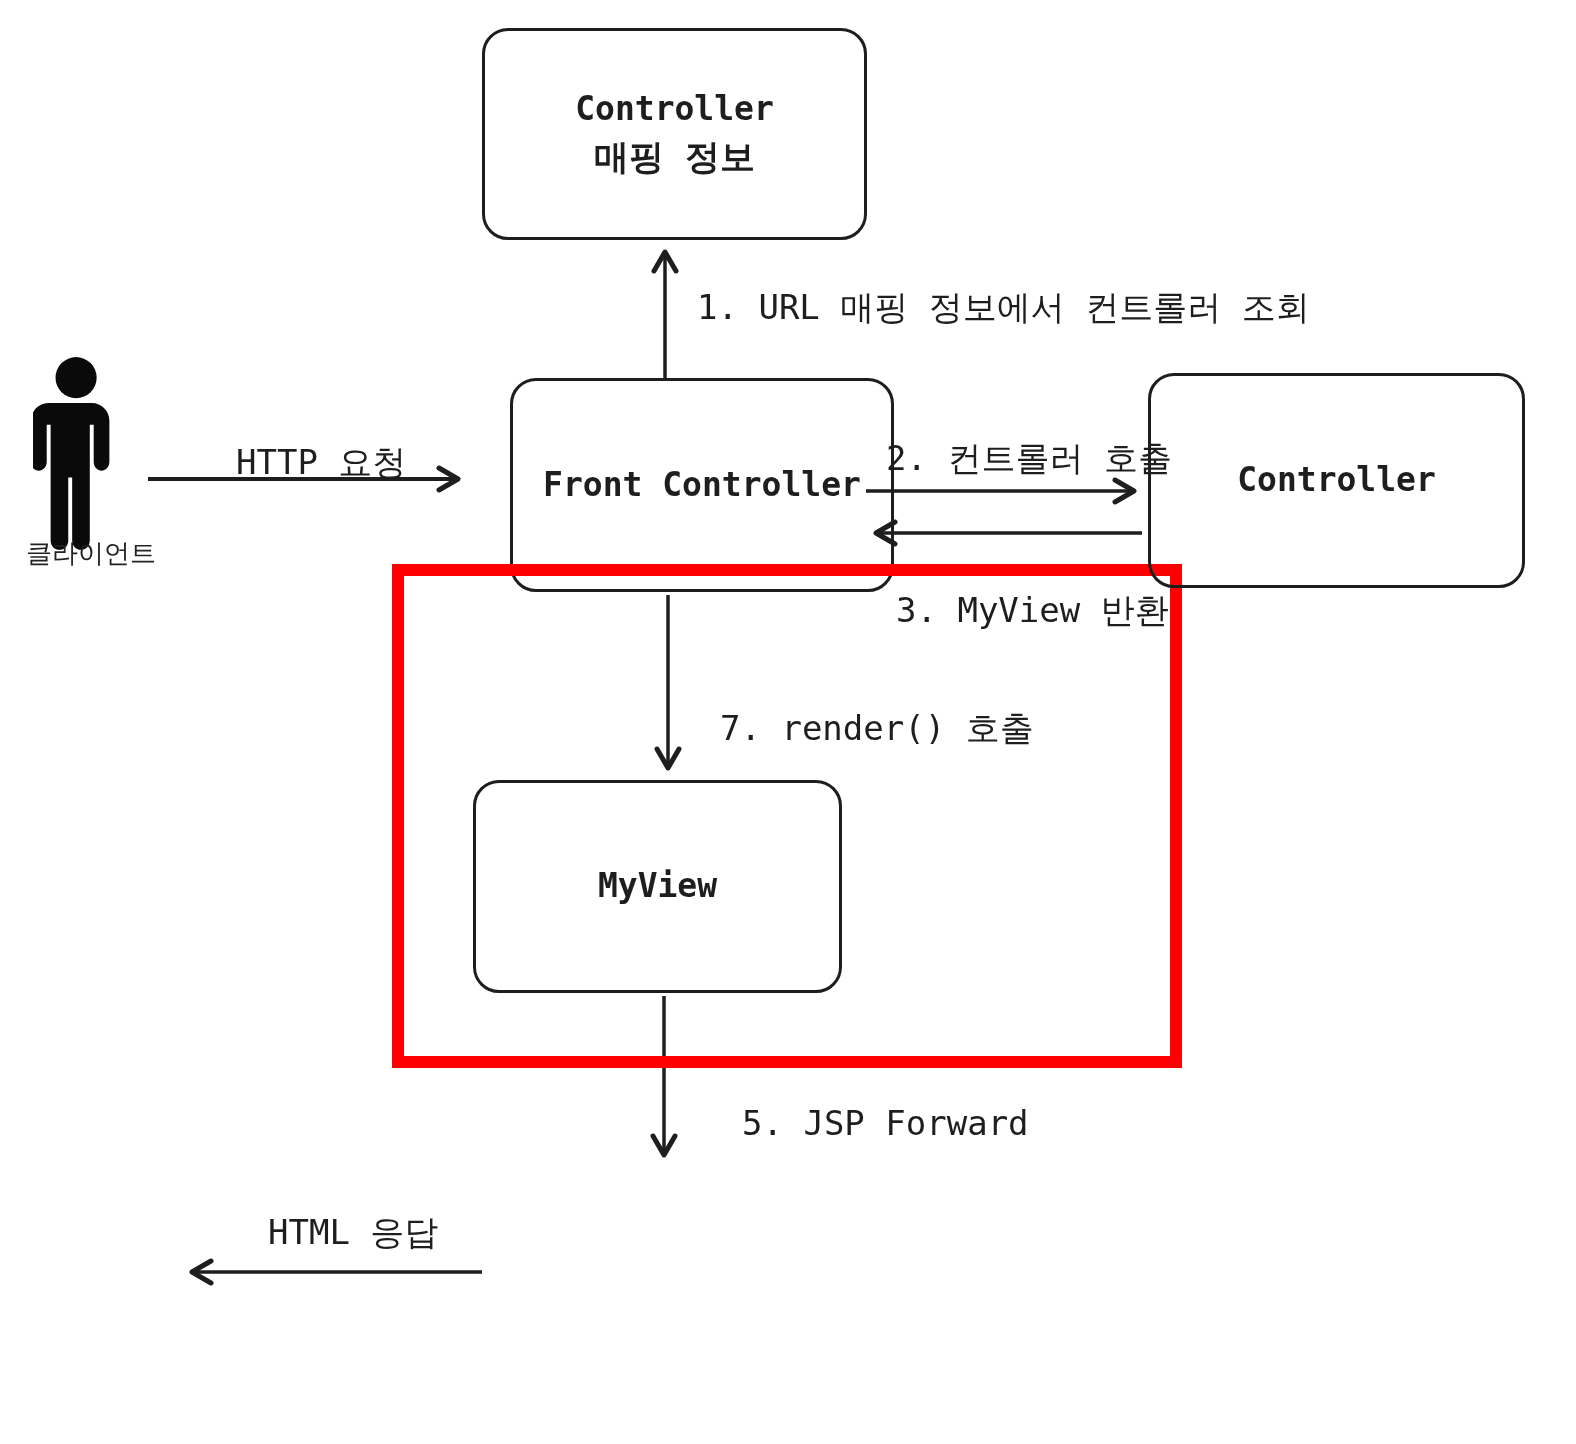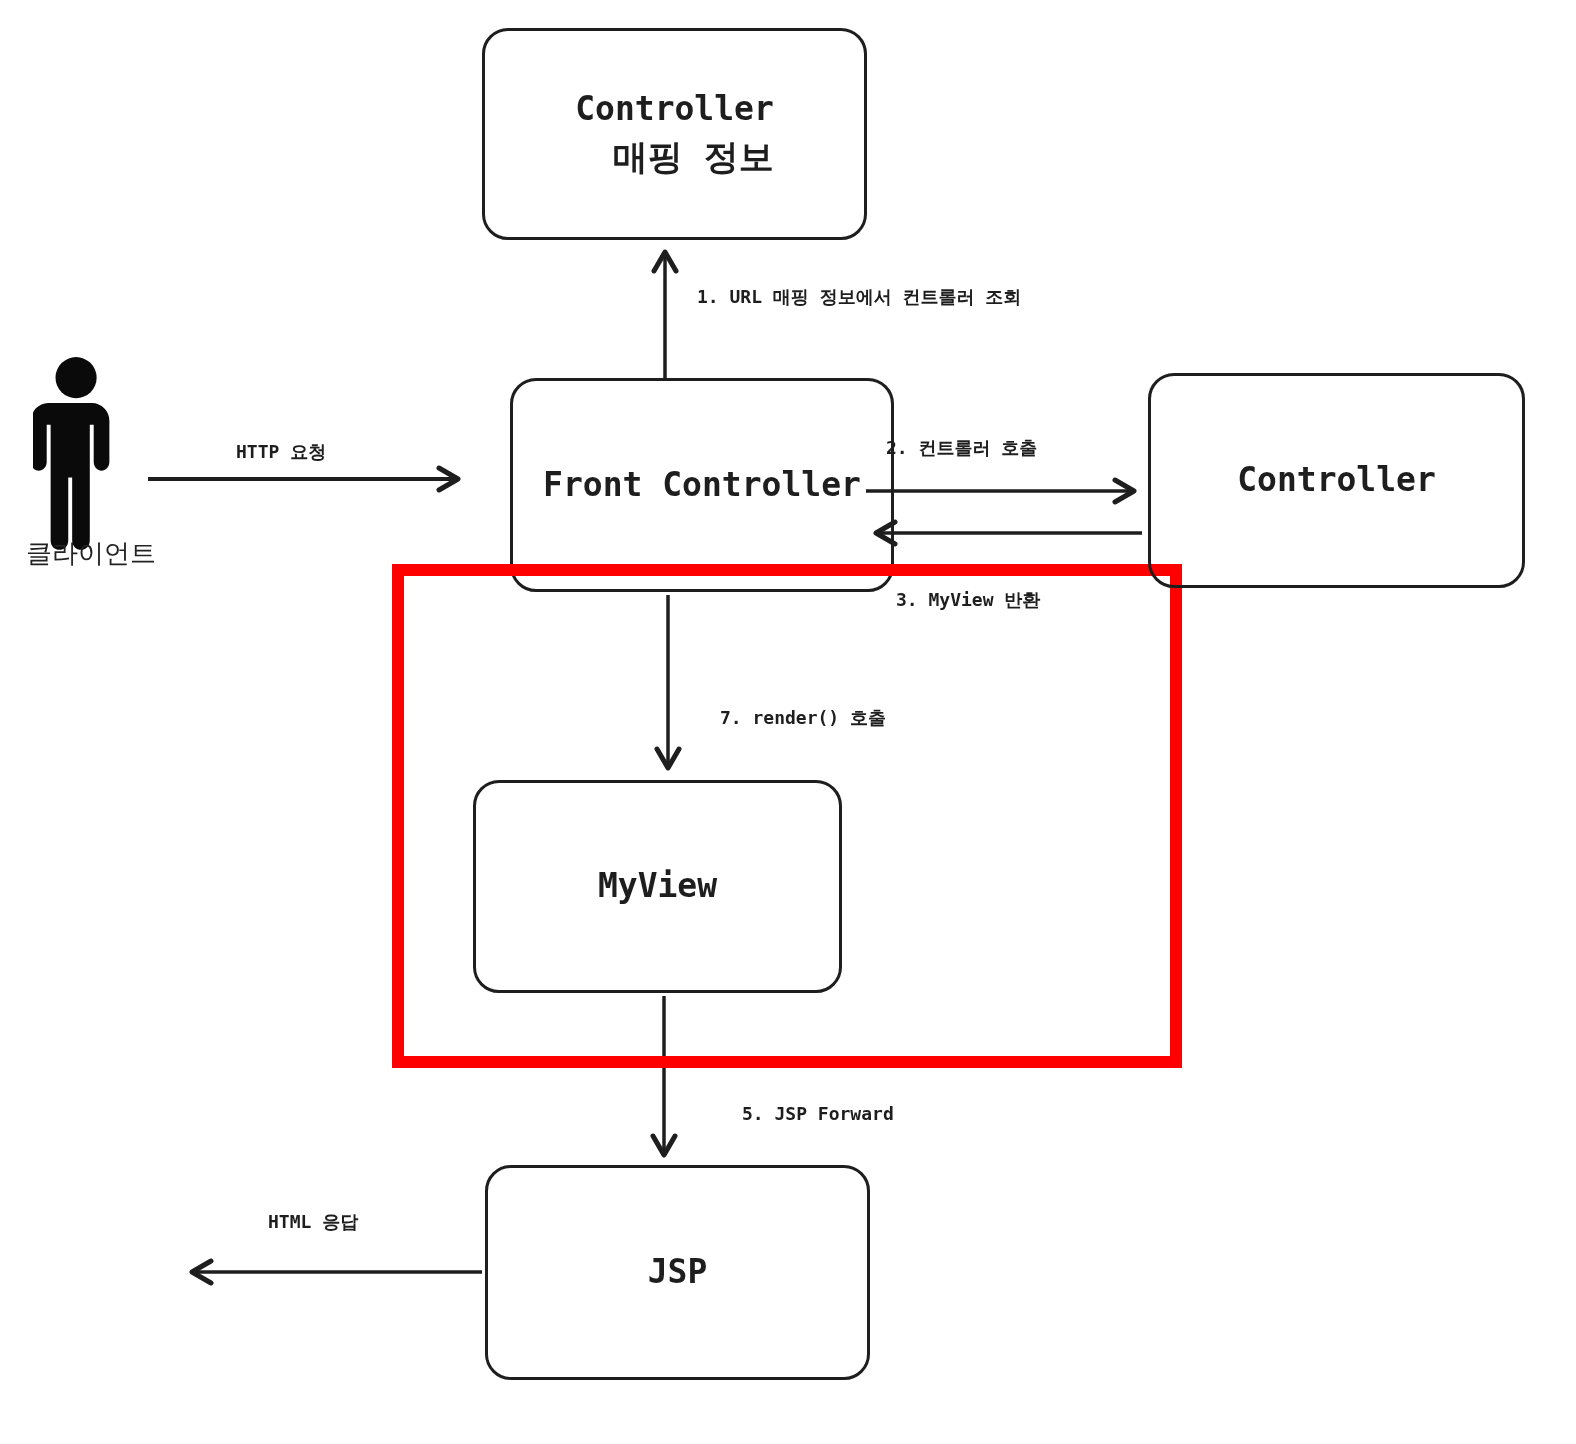--- a/index.html
+++ b/index.html
@@ -29,32 +29,32 @@
     display: flex;
     align-items: center;
     justify-content: center;
     z-index: 3;
     color: #1e1e1e;
   }
   .node-box .box-text {
     font-family: "DejaVu Sans Mono", "Liberation Mono", monospace;
     font-weight: 700;
     color: #1e1e1e;
-    text-align: right;
+    text-align: center;
     line-height: 1.4;
   }
   .label-lg { font-size: 33px; }
   .label-md { font-size: 33px; }
   .label-kr { font-size: 35px; }
 
   .edge-label {
     position: absolute;
     font-family: "DejaVu Sans Mono", "Liberation Mono", monospace;
-    font-weight: 700;
-    font-size: 18px;
+    font-weight: 400;
+    font-size: 34px;
     color: #1e1e1e;
     white-space: nowrap;
     z-index: 7;
   }
 
   .highlight-rect {
     position: absolute;
     left: 392px;
     top: 564px;
     width: 790px;
@@ -125,23 +125,20 @@
   </div>
 
   <div class="node-box" id="box-controller" style="left:1148px; top:373px; width:377px; height:215px;">
     <div class="box-text label-lg">Controller</div>
   </div>
 
   <div class="node-box" id="box-myview" style="left:473px; top:780px; width:369px; height:213px;">
     <div class="box-text label-md">MyView</div>
   </div>
 
-  <div class="node-box" id="box-jsp" style="left:485px; top:1165px; width:385px; height:215px;">
-    <div class="box-text label-md">JSP</div>
-  </div>
 
   <div class="highlight-rect"></div>
 
   <div class="edge-label" style="left:697px; top:285px;">1. URL 매핑 정보에서 컨트롤러 조회</div>
   <div class="edge-label" style="left:236px; top:440px;">HTTP 요청</div>
   <div class="edge-label" style="left:886px; top:436px;">2. 컨트롤러 호출</div>
   <div class="edge-label" style="left:896px; top:588px;">3. MyView 반환</div>
   <div class="edge-label" style="left:720px; top:706px;">7. render() 호출</div>
   <div class="edge-label" style="left:742px; top:1103px;">5. JSP Forward</div>
   <div class="edge-label" style="left:268px; top:1210px;">HTML 응답</div>

